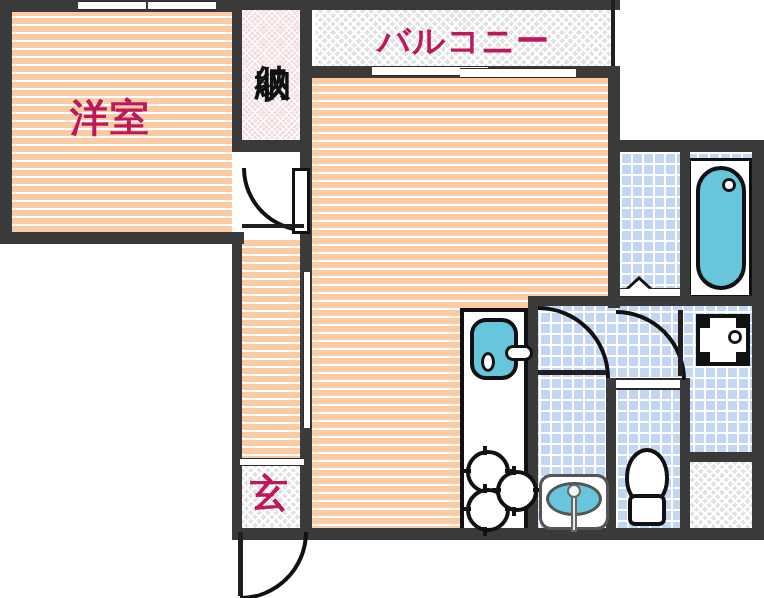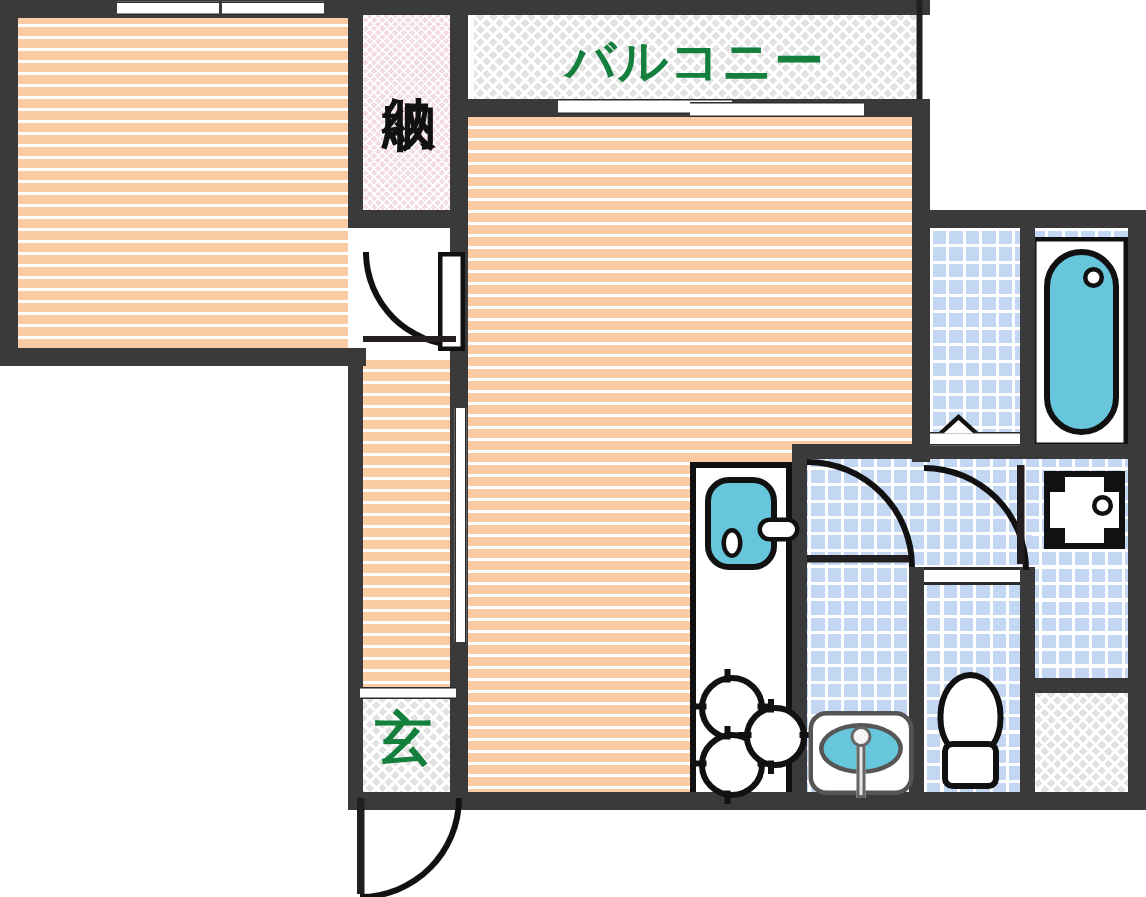--- a/index.html
+++ b/index.html
@@ -54,21 +54,21 @@
   .wall{position:absolute;background:#3a3a3a;box-sizing:border-box;}
   .wall-thin{position:absolute;background:#231f20;}
 
   
   .opening{position:absolute;background:#ffffff;box-sizing:border-box;
            border-top:1px solid #2b2b2b;border-bottom:1px solid #2b2b2b;}
   .opening-v{position:absolute;background:#ffffff;box-sizing:border-box;
            border-left:1px solid #2b2b2b;border-right:1px solid #2b2b2b;}
 
   
-  .lbl{position:absolute;color:#15803d;font-weight:700;letter-spacing:1px;
+  .lbl{position:absolute;color:#be185d;font-weight:700;letter-spacing:1px;
        white-space:nowrap;line-height:1;}
   .lbl-v{position:absolute;color:#111111;font-weight:700;line-height:1.02;
        writing-mode:vertical-rl;text-orientation:upright;white-space:nowrap;}
 
   
   .fx{position:absolute;box-sizing:border-box;}
   .tub{background:#67C5DC;border:4px solid #111;border-radius:34px;}
   .tub-drain{background:#ffffff;border:3px solid #111;border-radius:50%;}
   .sink{background:#67C5DC;border:4px solid #111;border-radius:16px;}
   .sink-drain{background:#ffffff;border:3px solid #111;border-radius:50%;}
@@ -240,20 +240,21 @@
   </div>
 
   <div class="fx toilet-bowl" style="left:625px;top:448px;width:44px;height:58px;"></div>
   <div class="fx toilet-tank" style="left:628px;top:494px;width:38px;height:32px;"></div>
 
   <div class="fx lav-outer" style="left:539px;top:474px;width:70px;height:56px;"></div>
   <div class="fx lav-basin" style="left:546px;top:482px;width:56px;height:34px;"></div>
   <div class="fx lav-stem" style="left:571px;top:492px;width:6px;height:40px;"></div>
   <div class="fx lav-knob" style="left:567px;top:484px;width:14px;height:14px;"></div>
 
+  <div class="lbl" style="left:70px;top:98px;font-size:39px;">洋室</div>
 
   <div class="lbl-v" style="left:254px;top:36px;font-size:36px;">収納</div>
 
   <div class="lbl" style="left:377px;top:24px;font-size:33px;">バルコニー</div>
 
 
   <div class="lbl" style="left:250px;top:474px;font-size:38px;">玄</div>
 
 </div>
 

